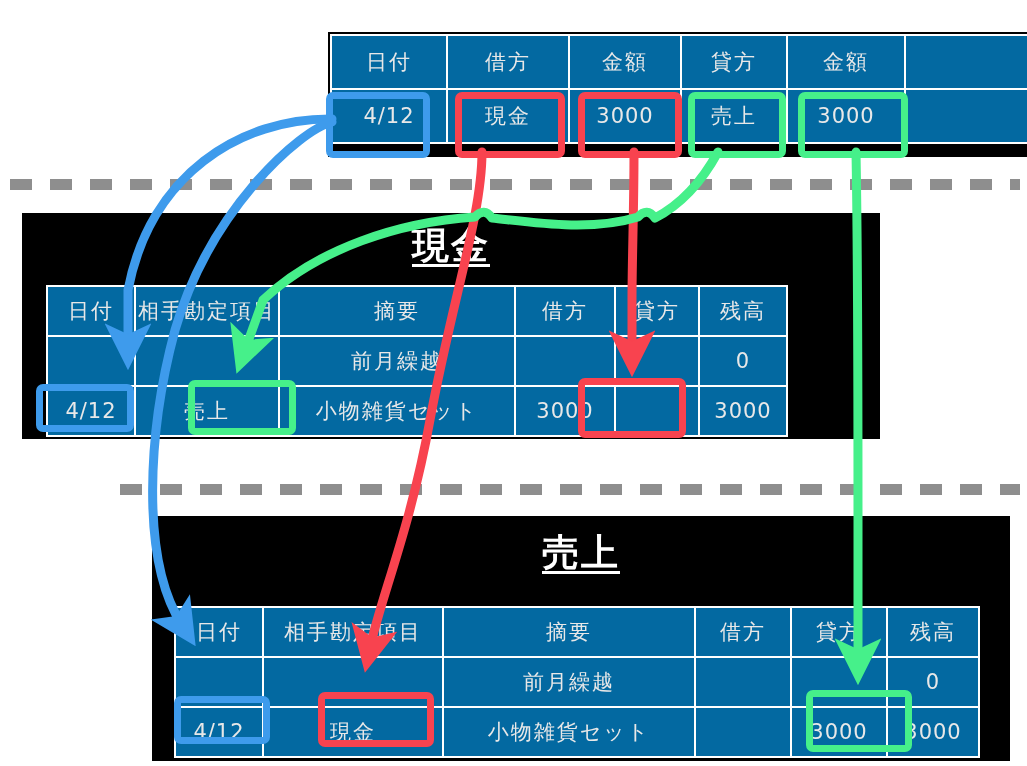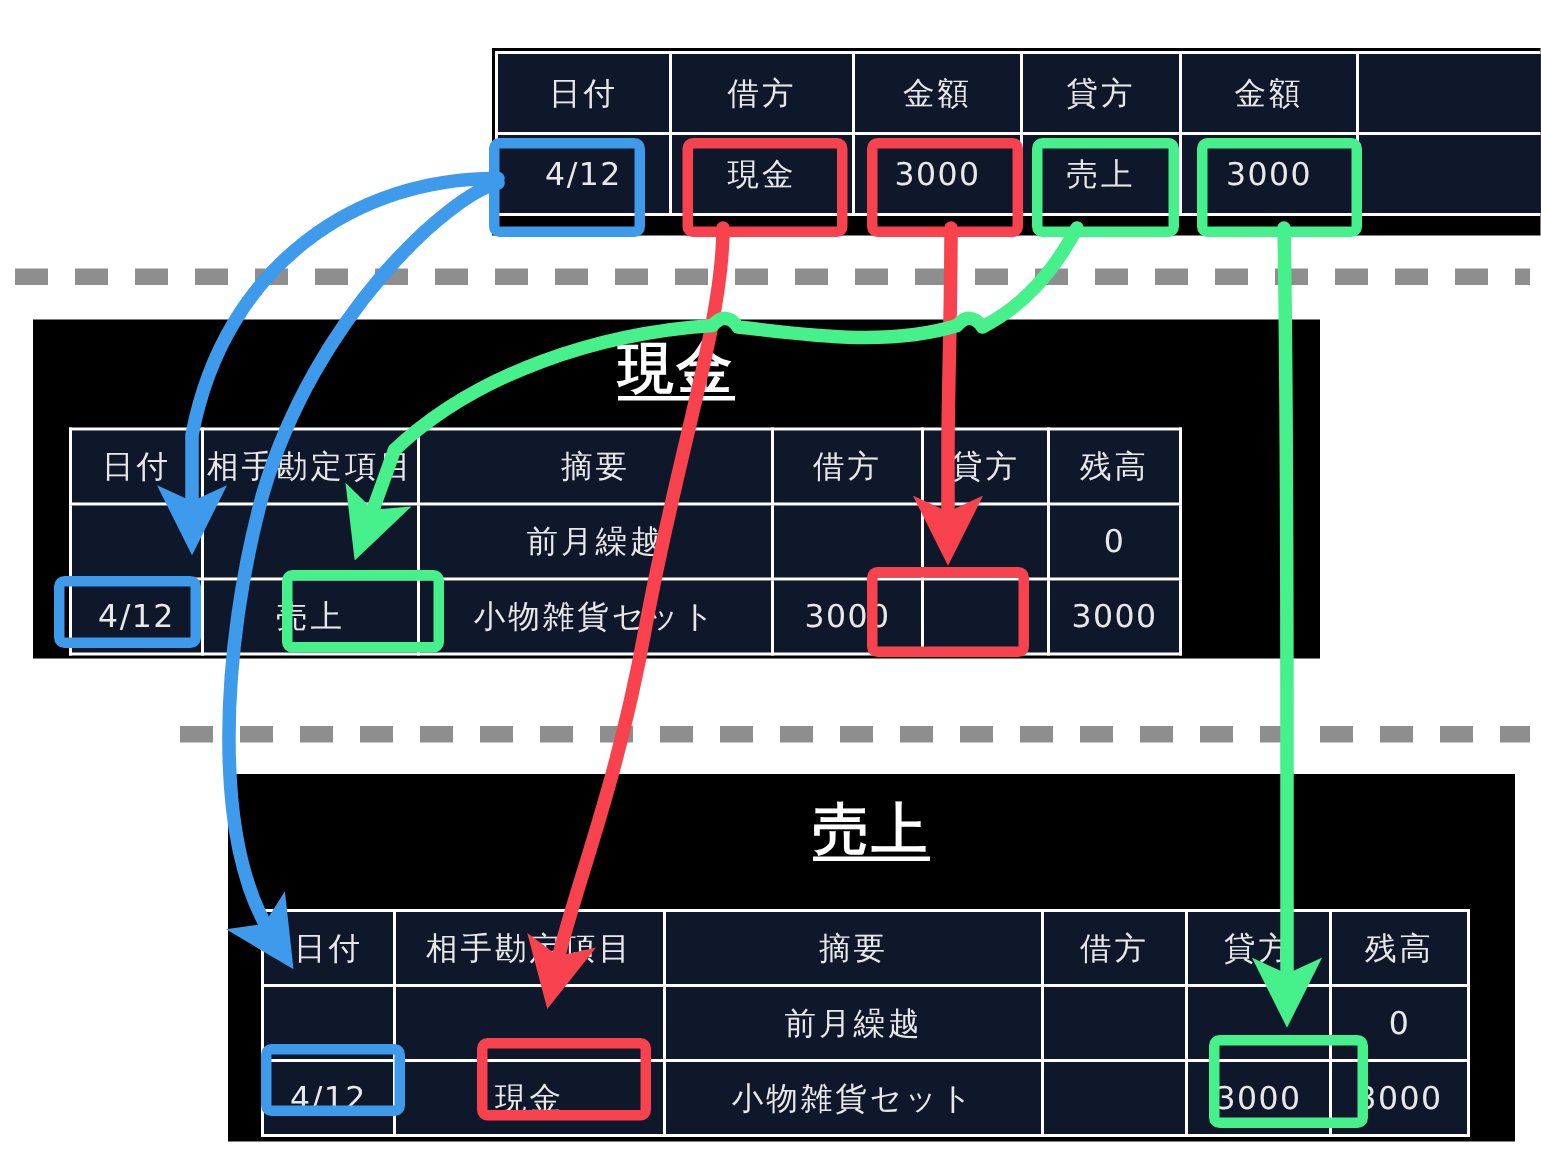--- a/index.html
+++ b/index.html
@@ -24,21 +24,21 @@
     text-decoration-thickness:3px;
   }
   table.grid{
     border-collapse:collapse;
     background:#000;
     table-layout:fixed;
   }
   table.grid td{
     border:2px solid #ffffff;
     color:#e8e8e8;
-    background:#0f172a;
+    background:#0369a1;
     text-align:center;
     vertical-align:middle;
     font-size:21px;
     height:48px;
     letter-spacing:2px;
     white-space:nowrap;
     overflow:hidden;
     padding:0 2px;
   }
   table.grid td.num{letter-spacing:1px;font-size:21px;}

